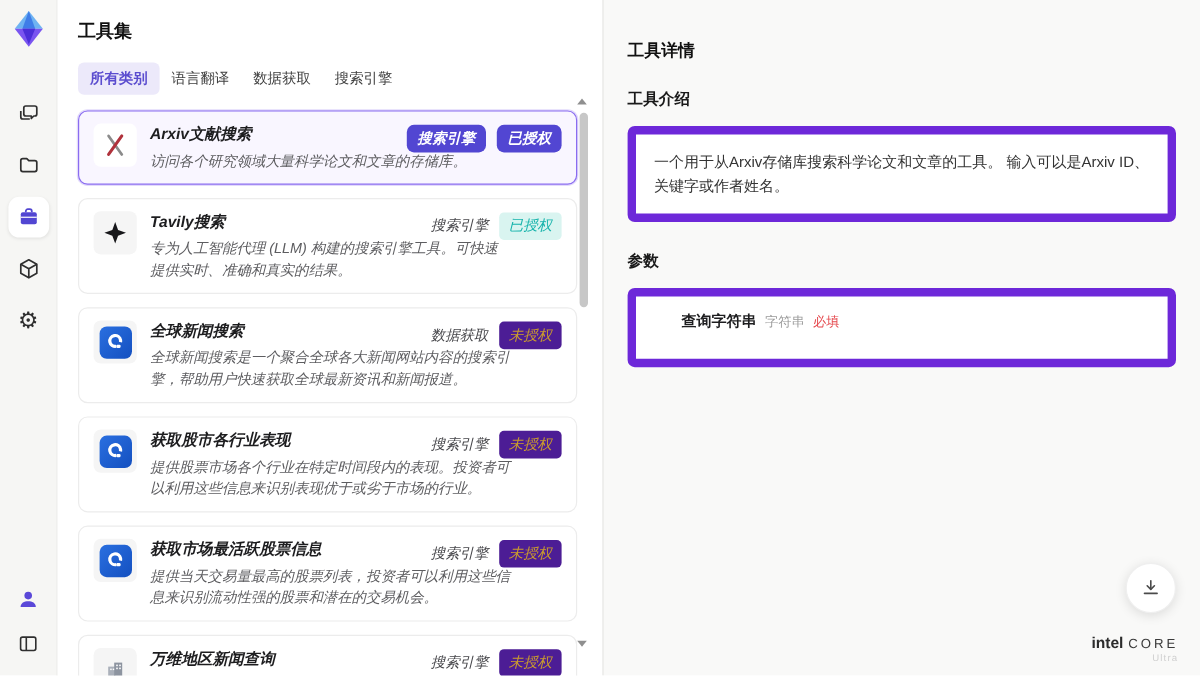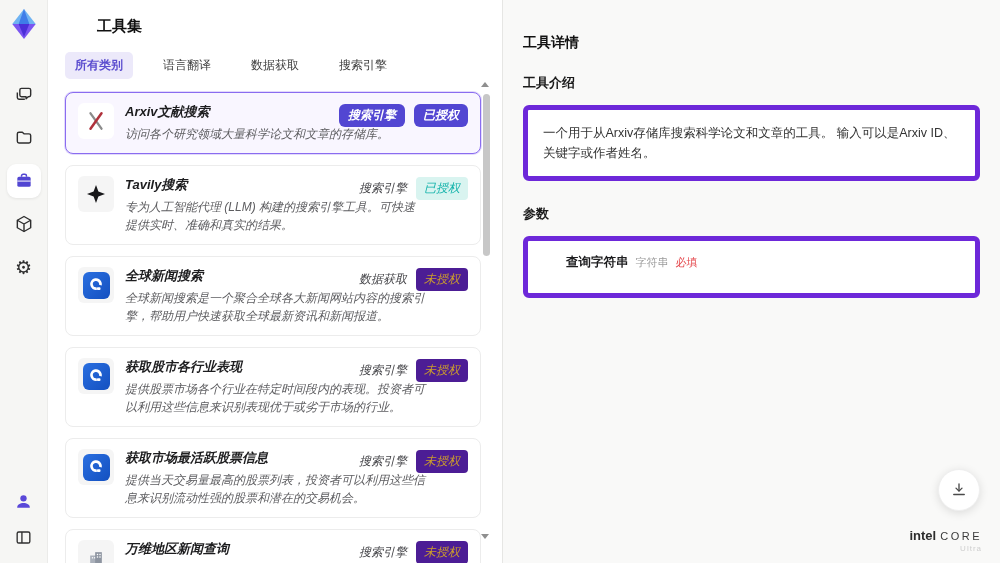--- a/index.html
+++ b/index.html
@@ -16,22 +16,22 @@
     border-radius:9px; cursor:pointer; }
   .nav-btn.active { background:#fff; box-shadow:0 1px 3px rgba(0,0,0,.08); }
   .gear-glyph { font-size:19px; color:#2f2f2f; line-height:1;
     font-family:"DejaVu Sans",sans-serif; }
   .side-bottom { margin-top:auto; display:flex; flex-direction:column; gap:13px;
     align-items:center; margin-bottom:12px; }
 
   
   .list-panel { width:454px; flex:0 0 454px; background:#fff; position:relative;
     padding:17px 22px 0 17px; }
-  .page-title { font-size:15px; font-weight:bold; color:#111; margin-bottom:16px;margin-left:32px; }
-  .tabs { display:flex; gap:20px; margin-bottom:13px; align-items:flex-end; }
+  .page-title { font-size:15px; font-weight:bold; color:#111; margin-bottom:16px; }
+  .tabs { display:flex; gap:0; margin-bottom:13px; align-items:flex-end; }
   .tab { font-size:12px; color:#404040; padding:5px 10px; border-radius:5px; cursor:pointer;
     white-space:nowrap; }
   .tab.active { background:#ece9fa; color:#5b4dcf; font-weight:bold; }
 
   .cards { width:416px; }
   .tool-card { position:relative; display:flex; gap:11px; background:#fff;
     border:1px solid #ececec; border-radius:8px; padding:10px 12px; margin-bottom:11px;
     cursor:pointer;font-style:italic; }
   .tool-card.selected { background:#f9f6ff; border:1px solid #8a6cf0;
     box-shadow:0 0 0 1px rgba(138,108,240,.25); }
@@ -58,21 +58,21 @@
   .sb-arrow.up { top:82px; border-bottom:5px solid #8f8f8f; }
   .sb-arrow.down { bottom:24px; border-top:5px solid #8f8f8f; }
   .sb-thumb { position:absolute; right:12px; top:94px; width:7px; height:162px;
     background:#c7c7c7; border-radius:4px; }
 
   
   .detail-panel { flex:1; background:#f9f9f8; border-left:1px solid #e6e6e4;
     padding:34px 20px; position:relative; }
   .detail-title { font-size:14px; font-weight:bold; color:#111; margin-bottom:22px; }
   .section-h { font-size:13px; font-weight:bold; color:#1a1a1a; margin-bottom:13px; }
-  .white-card { background:#fff; border:5px solid #6d28d9; border-radius:6px;
+  .white-card { background:#fff; border:7px solid #6d28d9; border-radius:6px;
     padding:13px 15px; margin-bottom:24px; }
   .intro-text { font-size:12.5px; color:#333; line-height:1.6; }
   .param-row { display:flex; align-items:baseline; gap:7px; margin-bottom:9px;margin-left:23px; }
   .param-name { font-size:12.5px; font-weight:bold; color:#1d1d1f; }
   .param-type { font-size:11px; color:#9a9a9a; }
   .param-required { font-size:11px; color:#e5484d;text-align:center; }
   .param-desc { font-size:12px; color:#44444a; line-height:1.5; }
 
   .fab { position:absolute; right:20px; bottom:52px; width:42px; height:42px;
     border-radius:50%; background:#fff; border:1px solid #efefef;

